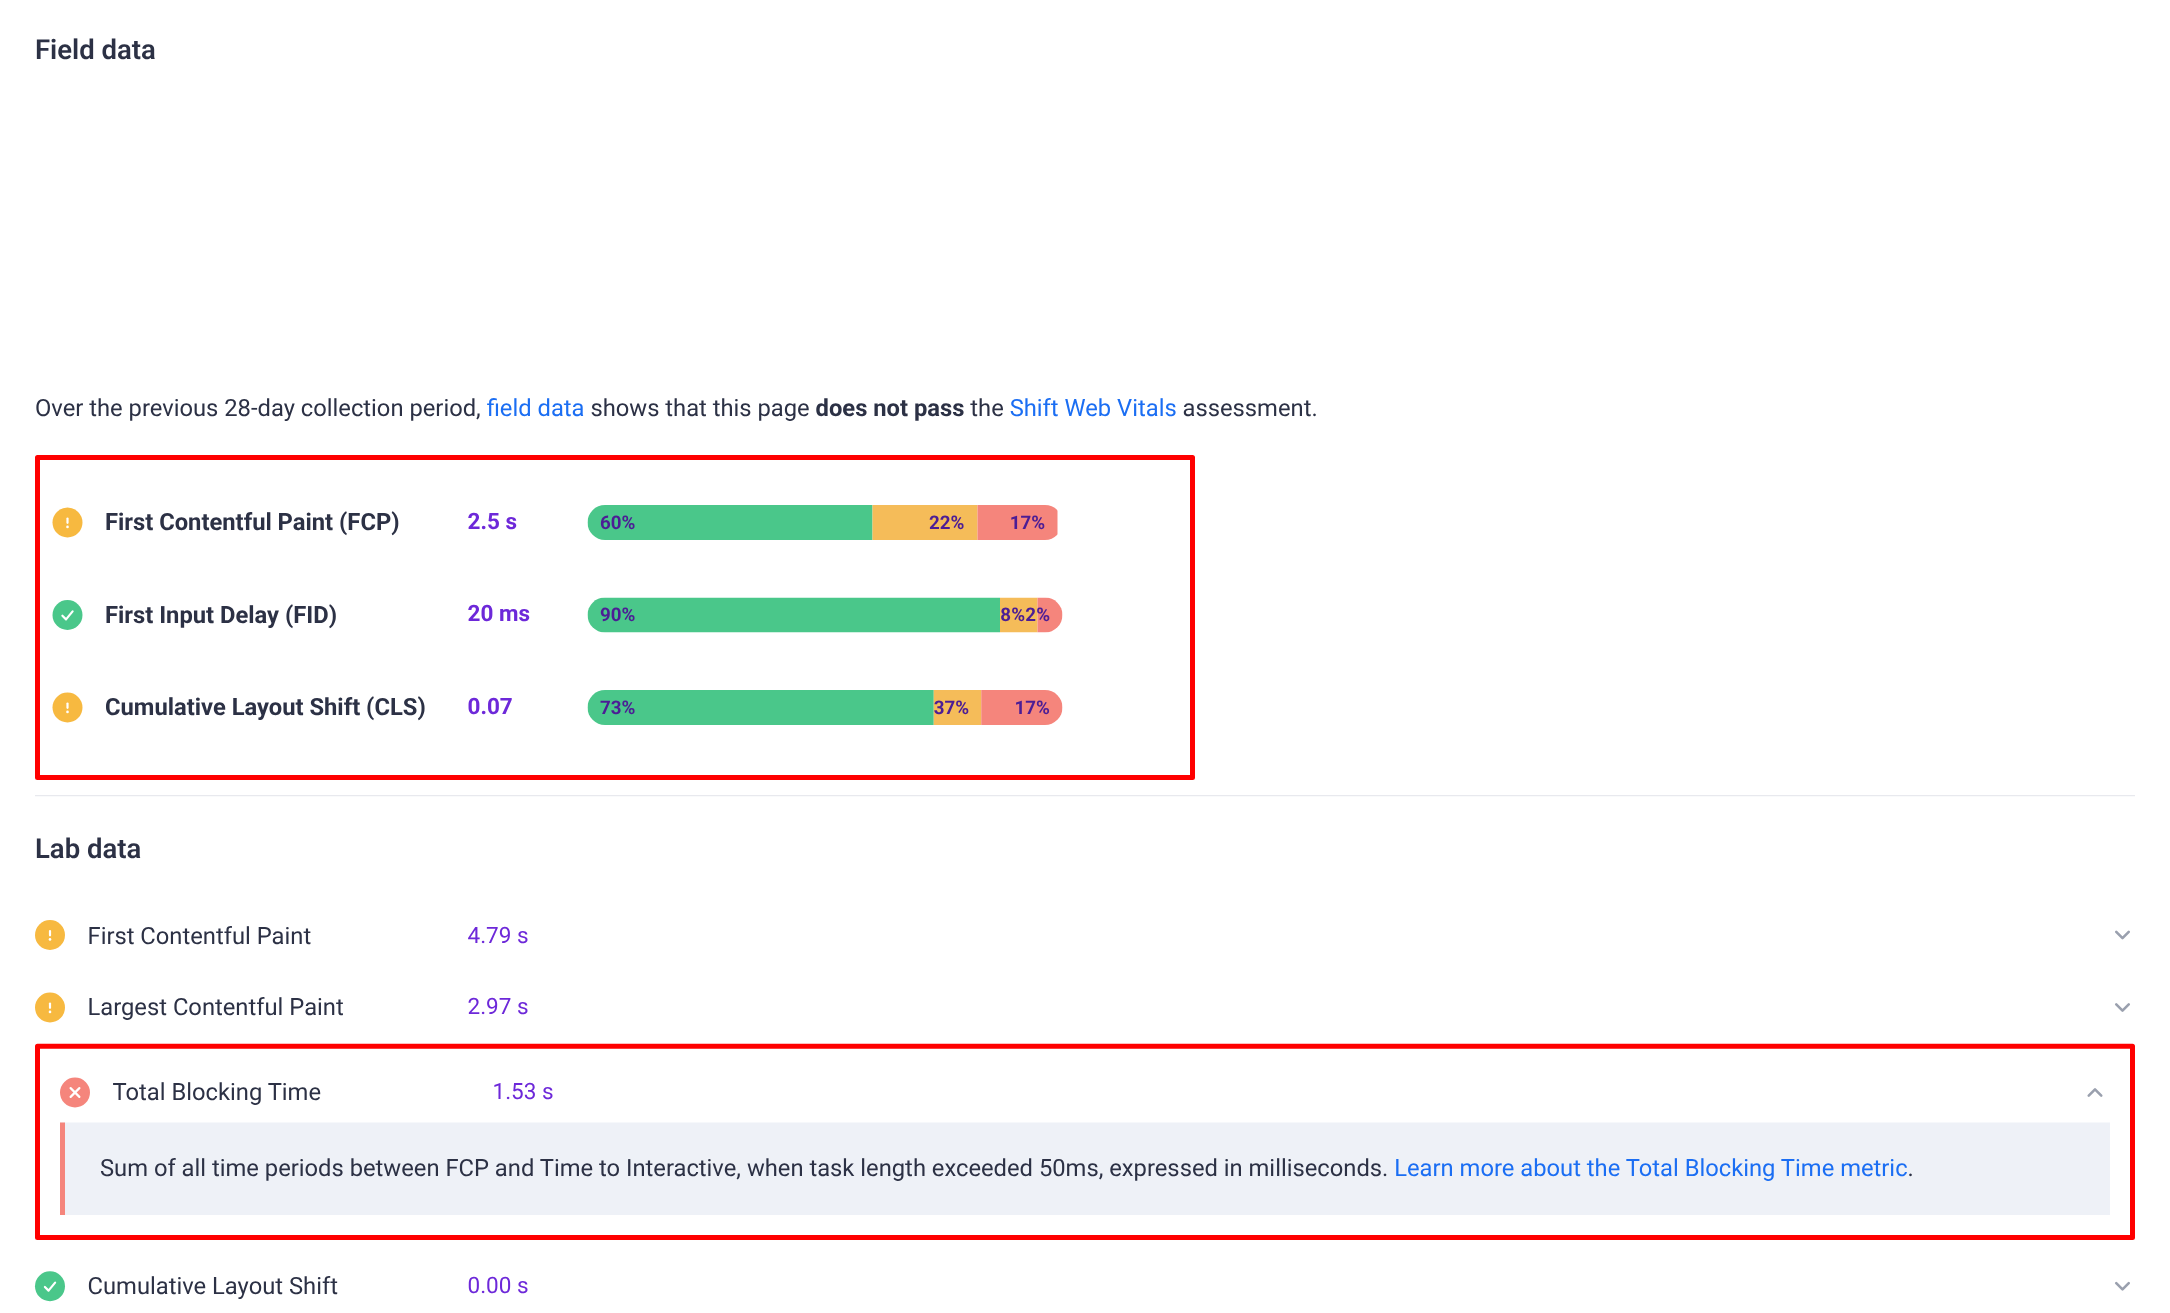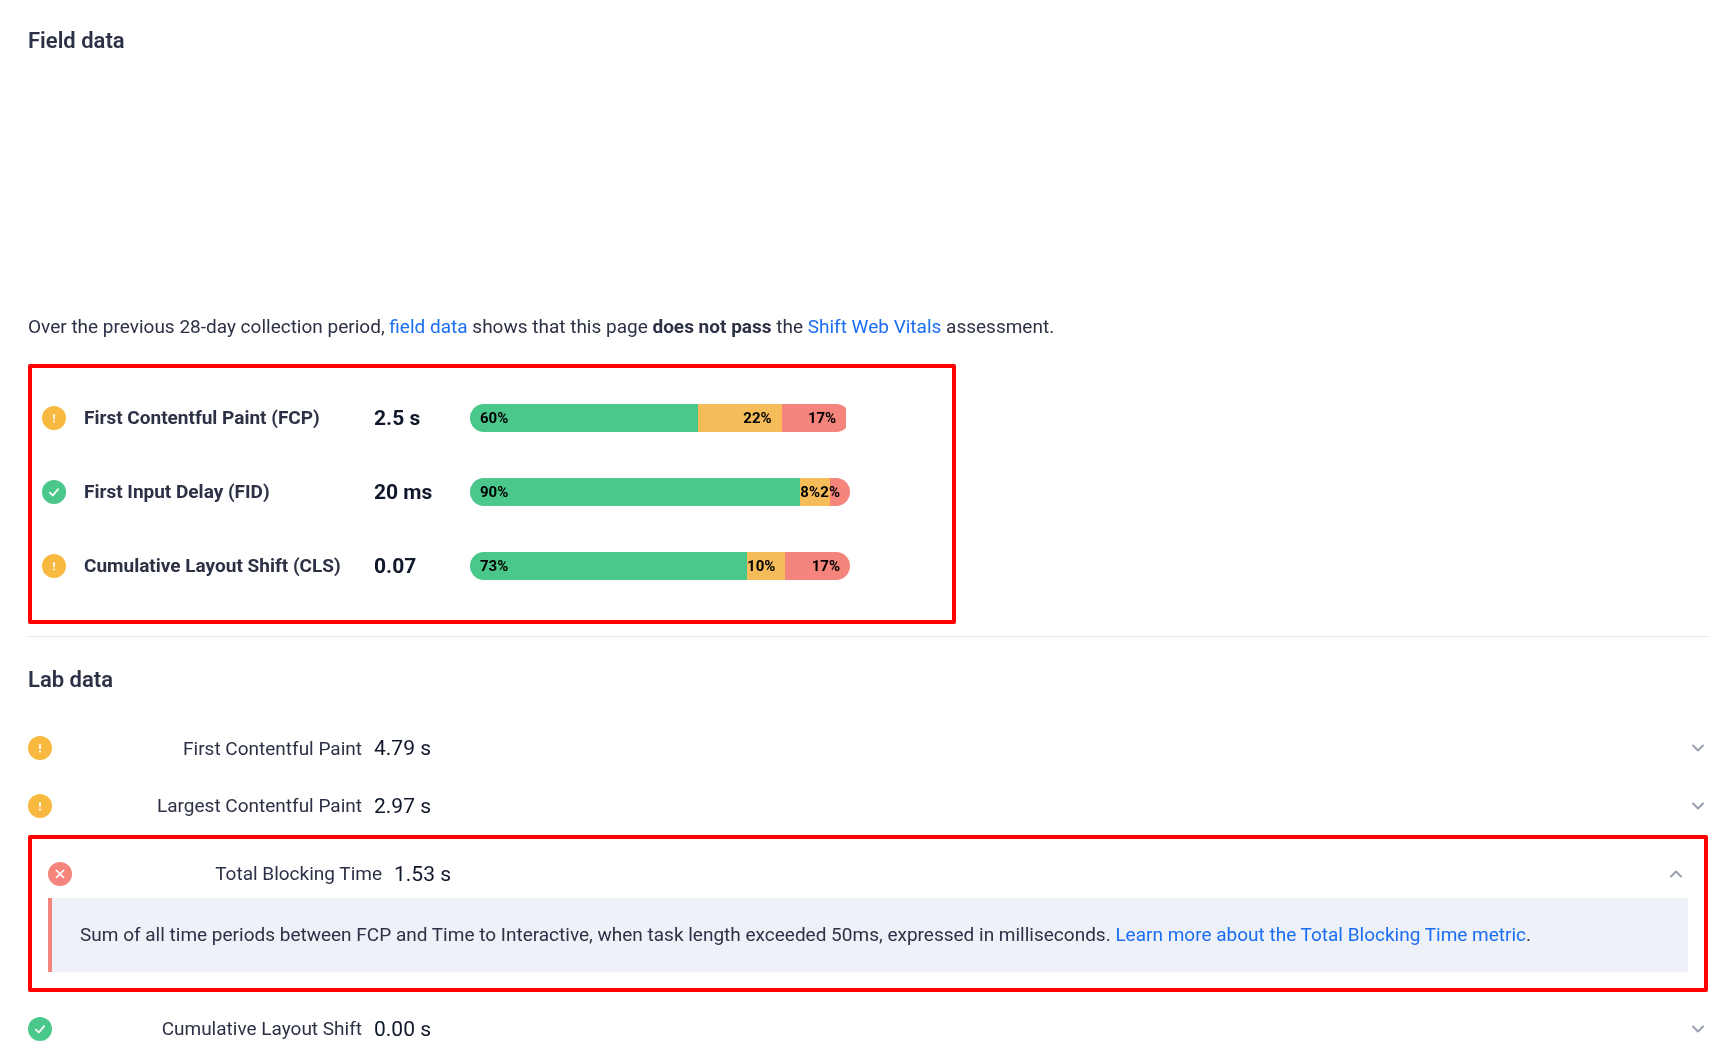--- a/index.html
+++ b/index.html
@@ -59,56 +59,55 @@
   .status-fail { background: #f5857c; }
   .status-icon svg { width: 14px; height: 14px; }
   .metric-name {
     font-size: 19px;
     color: #2c3145;
     width: 290px;
     line-height: 1.35;
     padding-right: 12px;
   }
   .metric-value {
-    font-size: 21px;
-    color: #0f172a;
+    font-size: 18px;
+    color: #6d28d9;
     width: 96px;
   }
   .dist-bar {
     display: flex;
     height: 28px;
     width: 380px;
     border-radius: 14px;
     overflow: hidden;
   }
   .seg {
     display: flex;
     align-items: center;
     font-size: 15px;
-    color: #000000;
+    color: #4c1d95;
     padding: 0 10px;
     white-space: nowrap;
   }
   .seg-good { background: #4ac78a; }
   .seg-ni   { background: #f5bc59; justify-content: flex-end; }
   .seg-poor { background: #f5857c; justify-content: flex-end; }
 
   .faint-divider {
     height: 1px;
     background: #e8e9ee;
     margin: 0 0 30px 0;
   }
 
   .lab-title { margin-bottom: 28px; }
 
   .lab-row {
     display: flex;
     align-items: center;
     padding: 16px 0;
-    text-align: right;
   }
   .lab-row .metric-name { width: 304px; }
   .lab-row .metric-value { flex: 0 0 auto; width: auto; }
   .lab-spacer { flex: 1; }
   .chevron {
     width: 20px; height: 20px;
     color: #9aa0ae;
     cursor: pointer;
   }
   .chevron svg { width: 20px; height: 20px; display:block; }
@@ -175,21 +174,21 @@
       <div class="status-icon status-warn">
         <svg viewBox="0 0 24 24" fill="#fff">
           <rect x="10.5" y="5" width="3" height="9" rx="1.5"></rect>
           <circle cx="12" cy="18" r="1.8"></circle>
         </svg>
       </div>
       <div class="metric-name">Cumulative Layout Shift (CLS)</div>
       <div class="metric-value">0.07</div>
       <div class="dist-bar">
         <div class="seg seg-good" style="width:73%">73%</div>
-        <div class="seg seg-ni" style="width:10%">10%</div>
+        <div class="seg seg-ni" style="width:10%">37%</div>
         <div class="seg seg-poor" style="width:17%">17%</div>
       </div>
     </div>
   </div>
 
 <div class="faint-divider"></div>
 
 <div class="section-title lab-title">Lab data</div>
 <div id="lab-metrics">
     <div class="lab-row">

